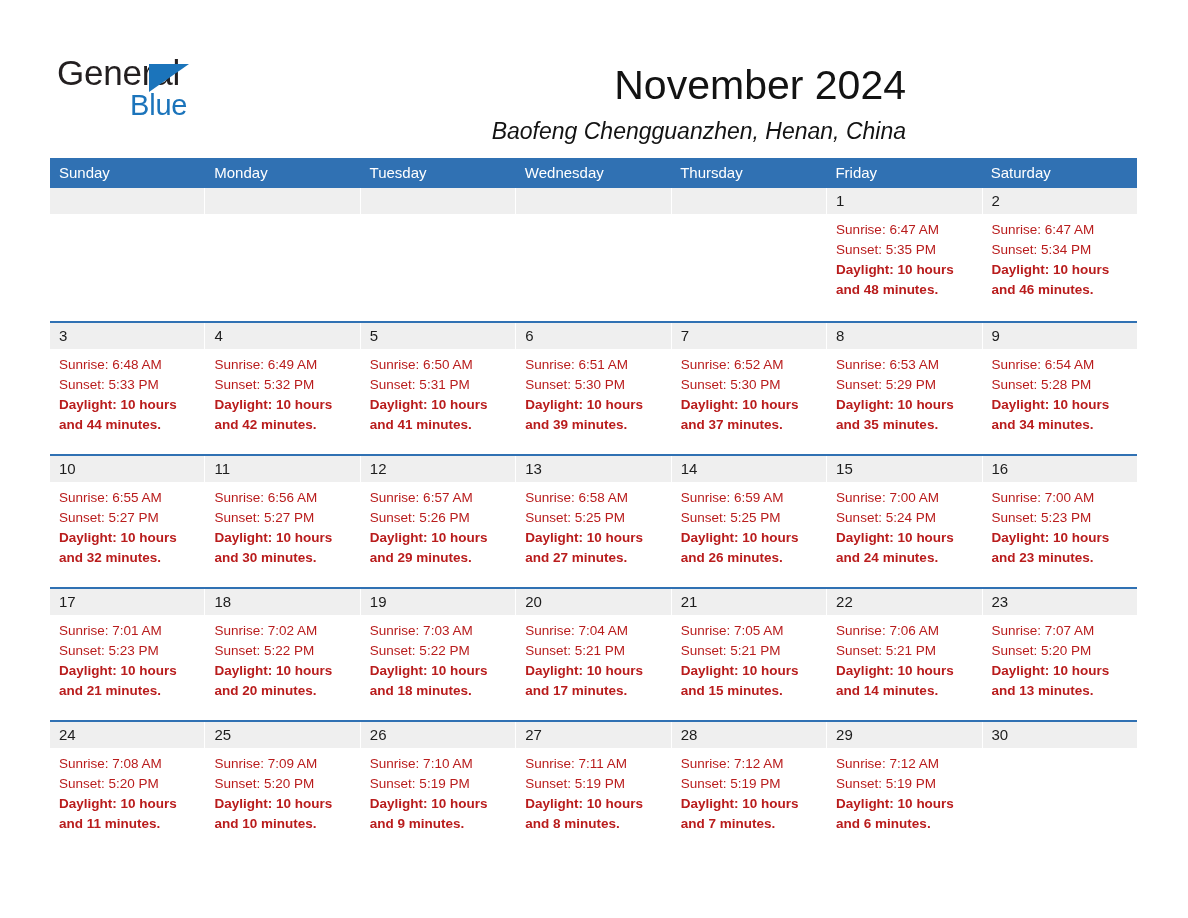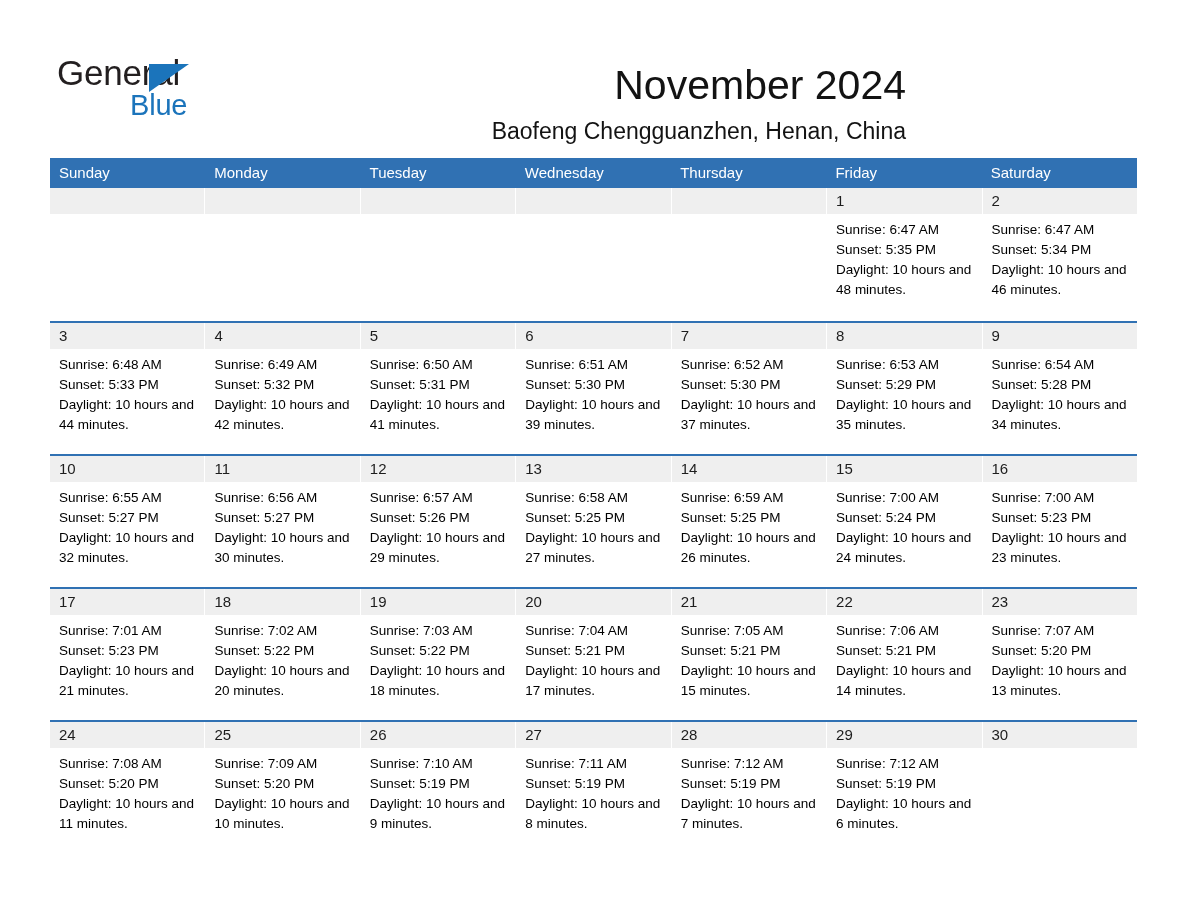--- a/index.html
+++ b/index.html
@@ -81,20 +81,21 @@
     white-space: nowrap;
     margin: 0;
   }
   .location-title {
     font-size: 23px;
     line-height: 30px;
     font-weight: normal;
     color: #131313;
     white-space: nowrap;
     margin: 6px 0 0 0;
+    font-style: italic;
   }
 
   
   .calendar {
     position: absolute;
     left: 50px;
     top: 158px;
     width: 1087px;
   }
   .weekdays {
@@ -146,27 +147,28 @@
     padding-left: 9px;
     box-sizing: border-box;
   }
   .day-cell.empty .day-number {
     background: #efefef;
   }
   .day-body {
     padding: 6px 9px 0 9px;
     font-size: 13.5px;
     line-height: 20px;
-    color: #000000;
+    color: #b91c1c;
   }
   .day-body div {
     white-space: nowrap;
   }
   .day-body .daylight {
     white-space: normal;
+    font-weight: bold;
   }
 </style>
 </head>
 <body>
 
 <div class="page">
 
   <div class="header">
 
     <div class="logo">

